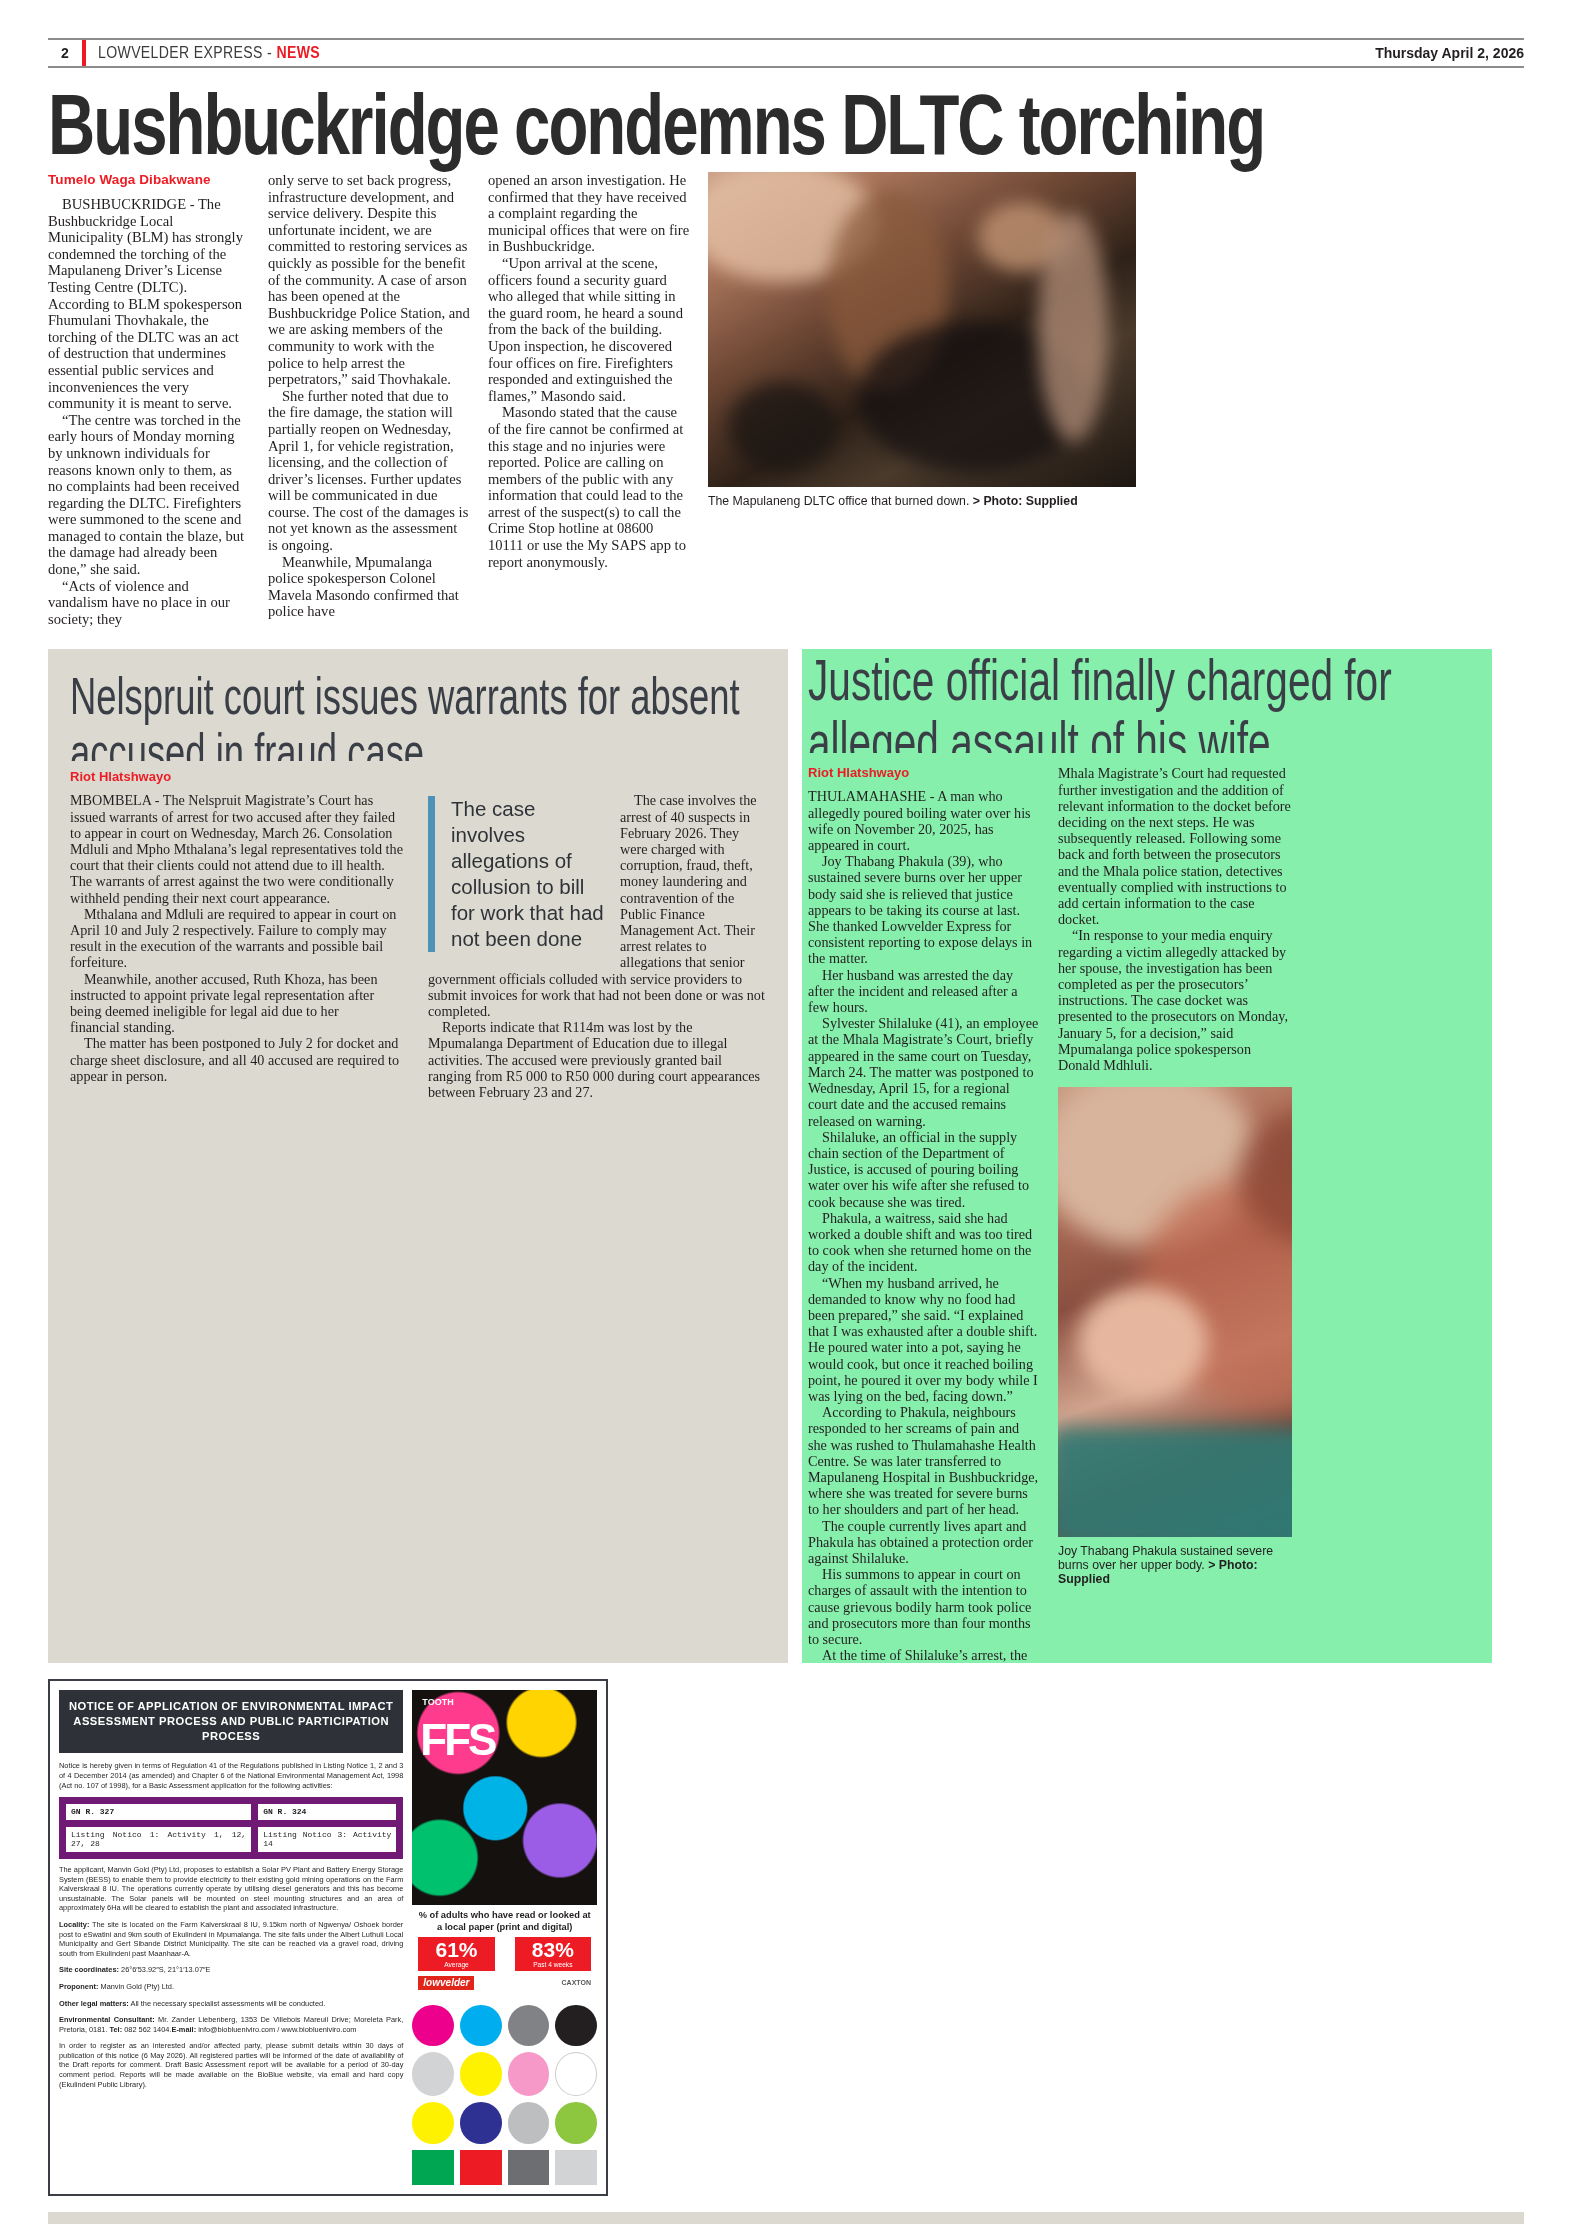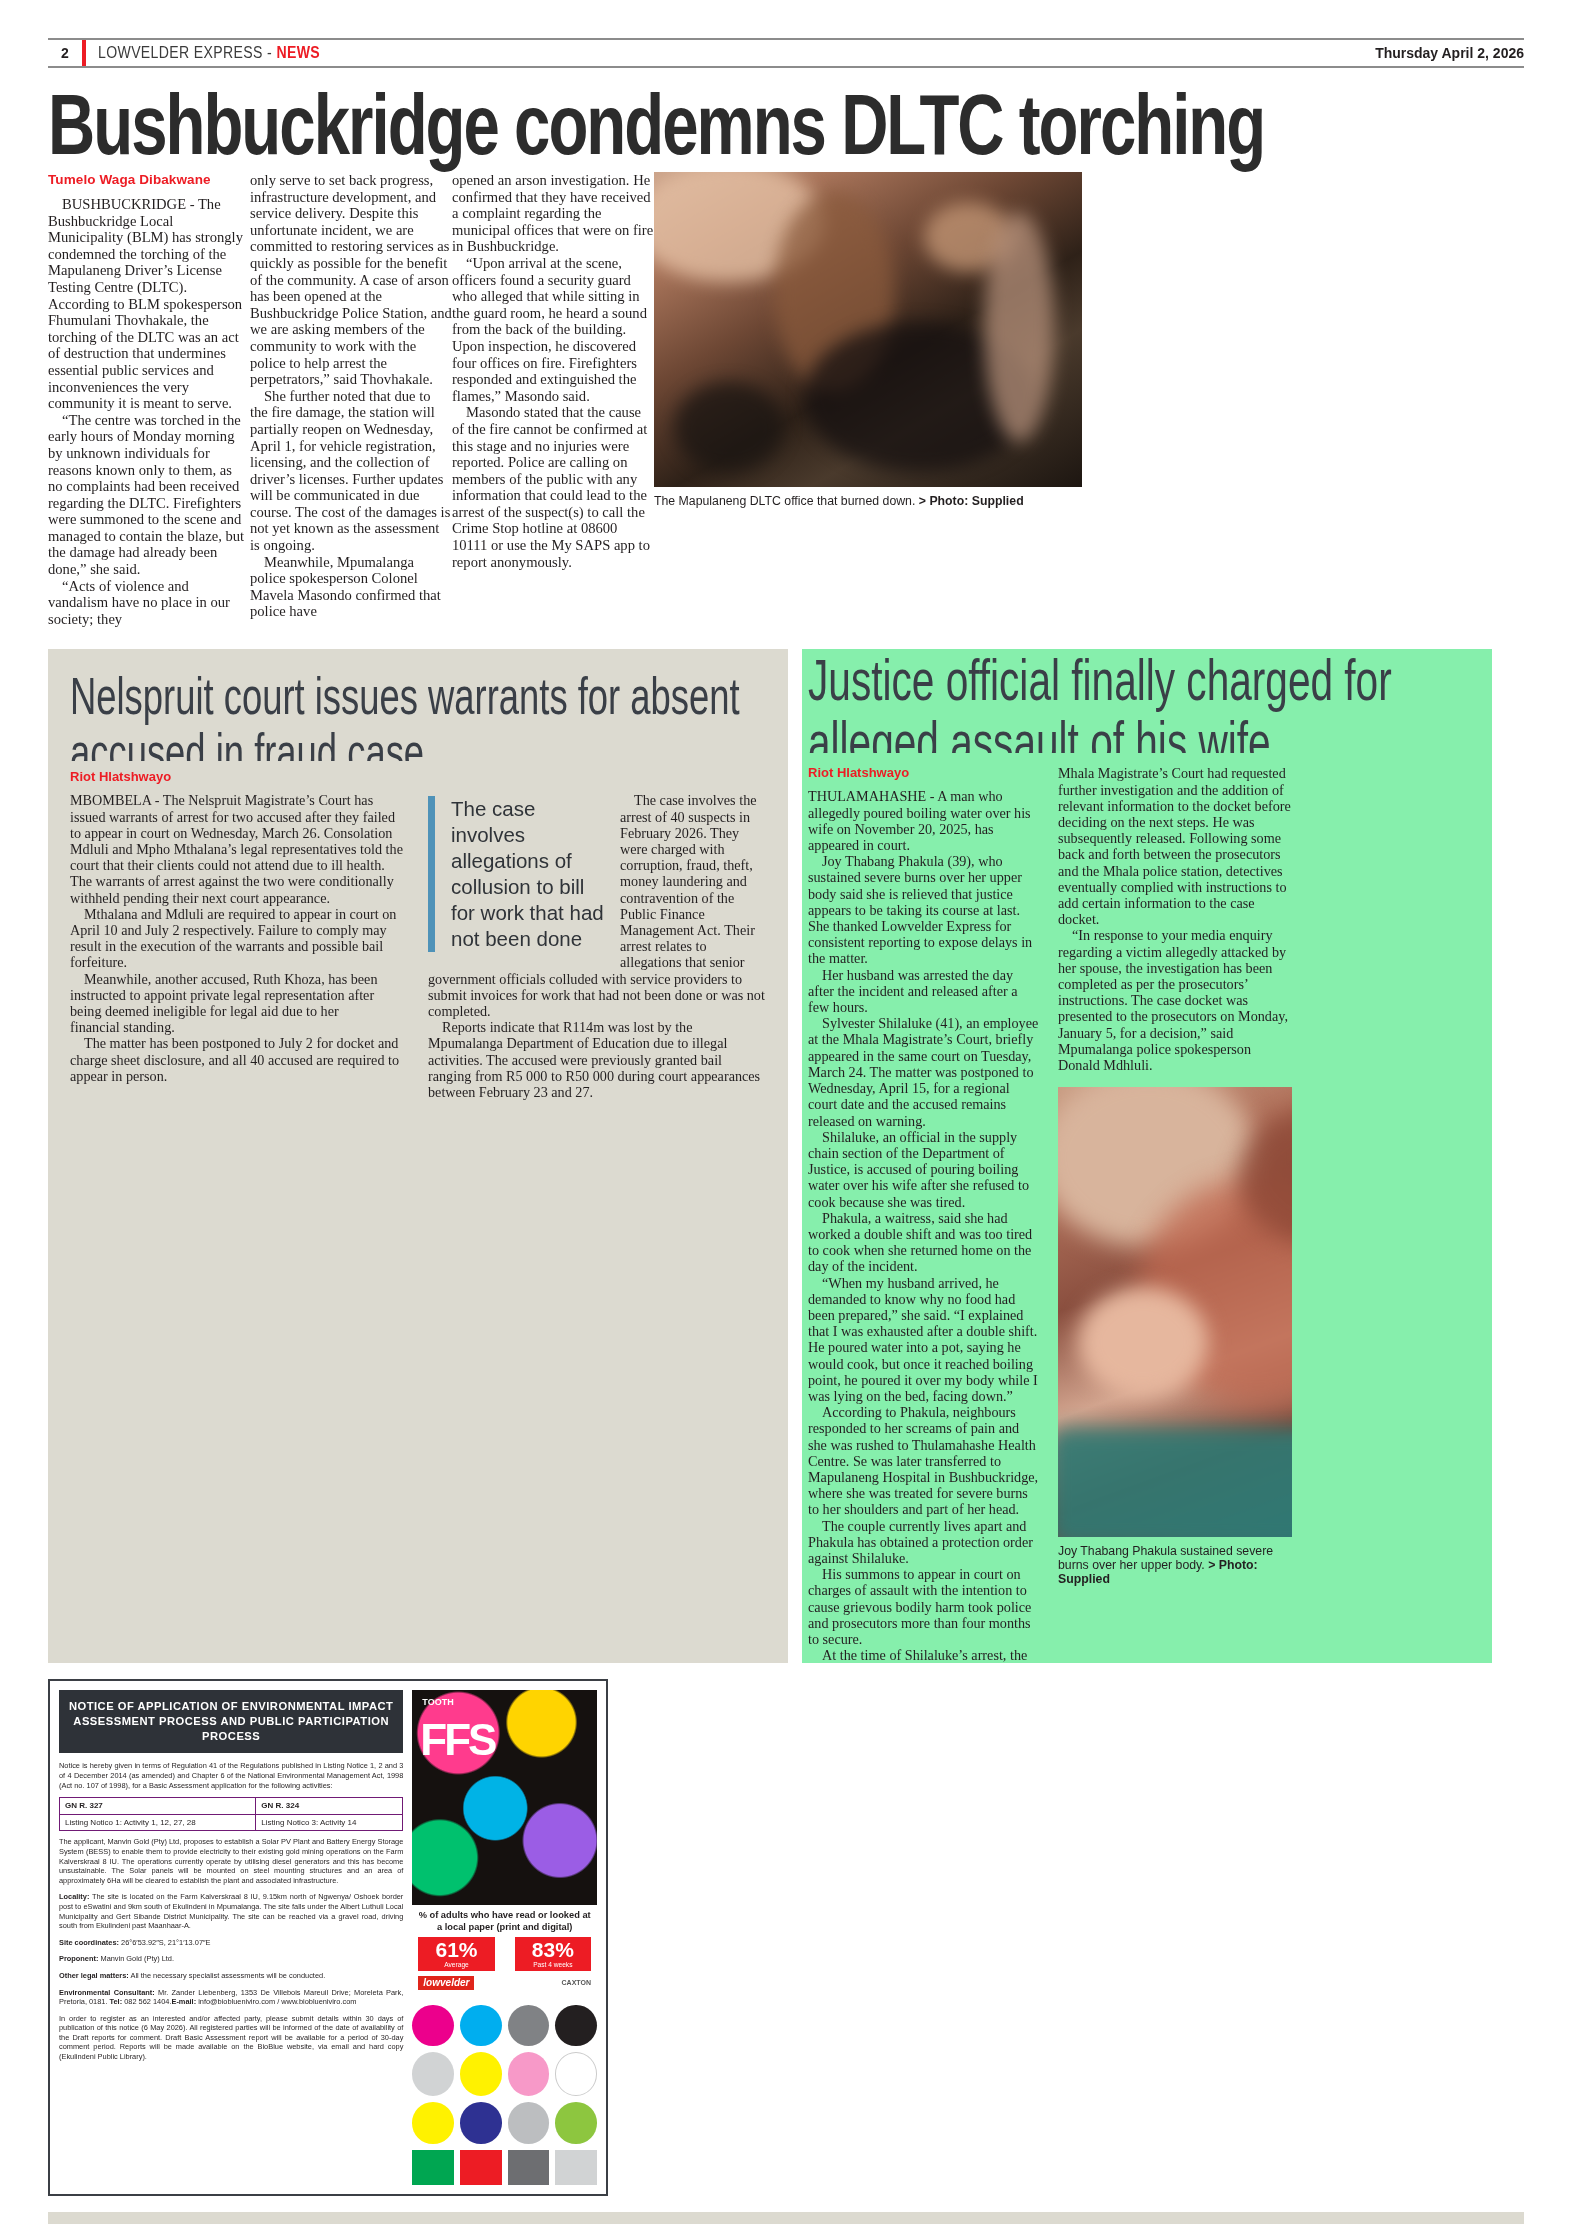--- a/index.html
+++ b/index.html
@@ -44,21 +44,21 @@
     line-height:1.0;
     letter-spacing:-2px;
     color:#2c2c2c;
     margin:14px 0 16px 0;
     transform:scaleY(1.28) scaleX(0.99);
     transform-origin:left top;
     height:68px;
   }
 
   
-  .story1 { display:flex; margin-top:22px; }
+  .story1 { display:flex; gap:18px; margin-top:22px; }
   .s1-col { width:202px; }
   .s1-photo-col { width:428px; }
   .byline {
     font-family:"Liberation Sans", sans-serif;
     font-weight:bold; font-size:13.5px; color:#ed1c24;
     margin-bottom:9px; letter-spacing:.1px;
   }
   .bodytext {
     font-family:"Liberation Serif", serif;
     font-size:14.6px; line-height:16.6px; text-align:left;
@@ -125,21 +125,21 @@
     padding:9px 6px;
   }
   .notice-body {
     font-family:"Liberation Sans", sans-serif;
     font-size:7.4px; line-height:9.6px; color:#231f20;
     margin-top:8px; text-align:justify;
   }
   .notice-body p { margin:0 0 7px 0; }
   .notice-body b { font-weight:bold; }
   .gn-table { width:100%; border-collapse:collapse; margin:6px 0; font-family:"Liberation Sans", sans-serif; font-size:8px; }
-  .gn-table td { border:1px solid #701a75; padding:3px 5px; }
+  .gn-table td { border:7px solid #701a75; padding:3px 5px;font-family:Liberation Mono, monospace; }
   .gn-table td.hdc { font-weight:bold; }
 
   .colorbar-col { width:185px; }
   .cmyk-ad { width:100%; height:215px; background:#1b1b1b; position:relative; overflow:hidden; }
   .pct-box { background:#fff; padding:5px 6px; font-family:"Liberation Sans", sans-serif; font-size:9.3px; line-height:11.4px; text-align:center; font-weight:bold; color:#231f20;}
   .pct-row { display:flex; gap:20px; margin-top:4px; align-items:stretch; }
   .pct-big { background:#ed1c24; color:#fff; font-size:21px; font-weight:bold; padding:2px 6px; line-height:22px; }
   .pct-big small { display:block; font-size:6.6px; color:#fff; font-weight:normal; line-height:8px;}
   .swatches { margin-top:10px; display:grid; grid-template-columns:repeat(4,1fr); gap:6px; }
   .sw { width:100%; padding-top:100%; border-radius:50%; }

